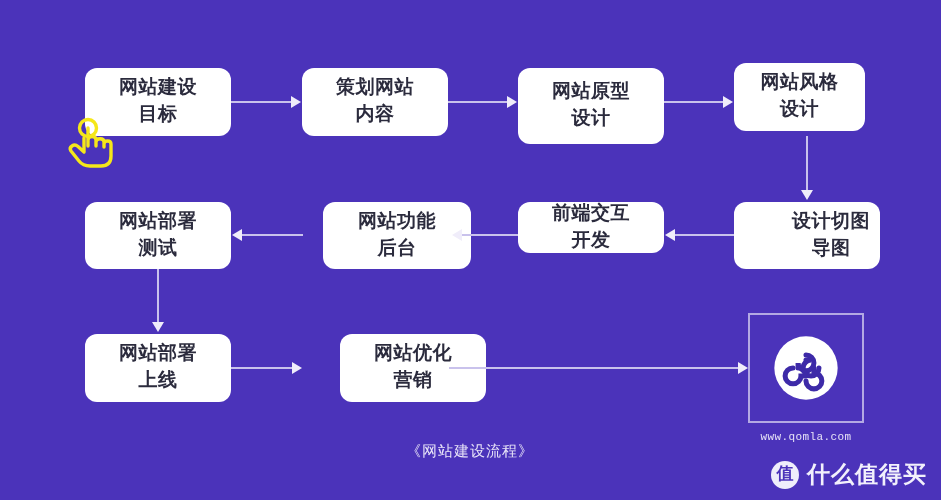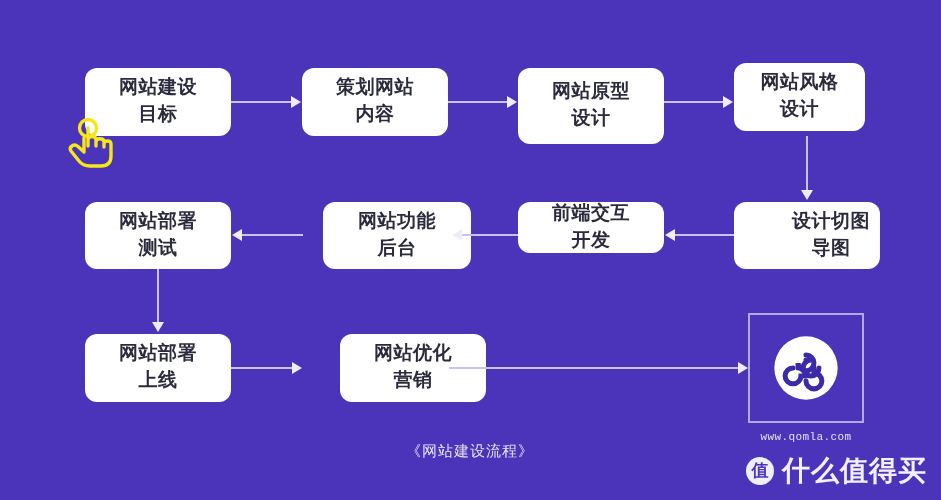--- a/index.html
+++ b/index.html
@@ -127,21 +127,21 @@
     color: #4b33ba;
     font-size: 17px;
     font-weight: 700;
     display: flex;
     align-items: center;
     justify-content: center;
     line-height: 1;
   }
   #wm-text {
     color: #f2f0fc;
-    font-size: 28px;
+    font-size: 23px;
     font-weight: 700;
     letter-spacing: 1px;
     text-align: right;
   }
 </style>
 </head>
 <body>
 
 <div id="canvas">
 

